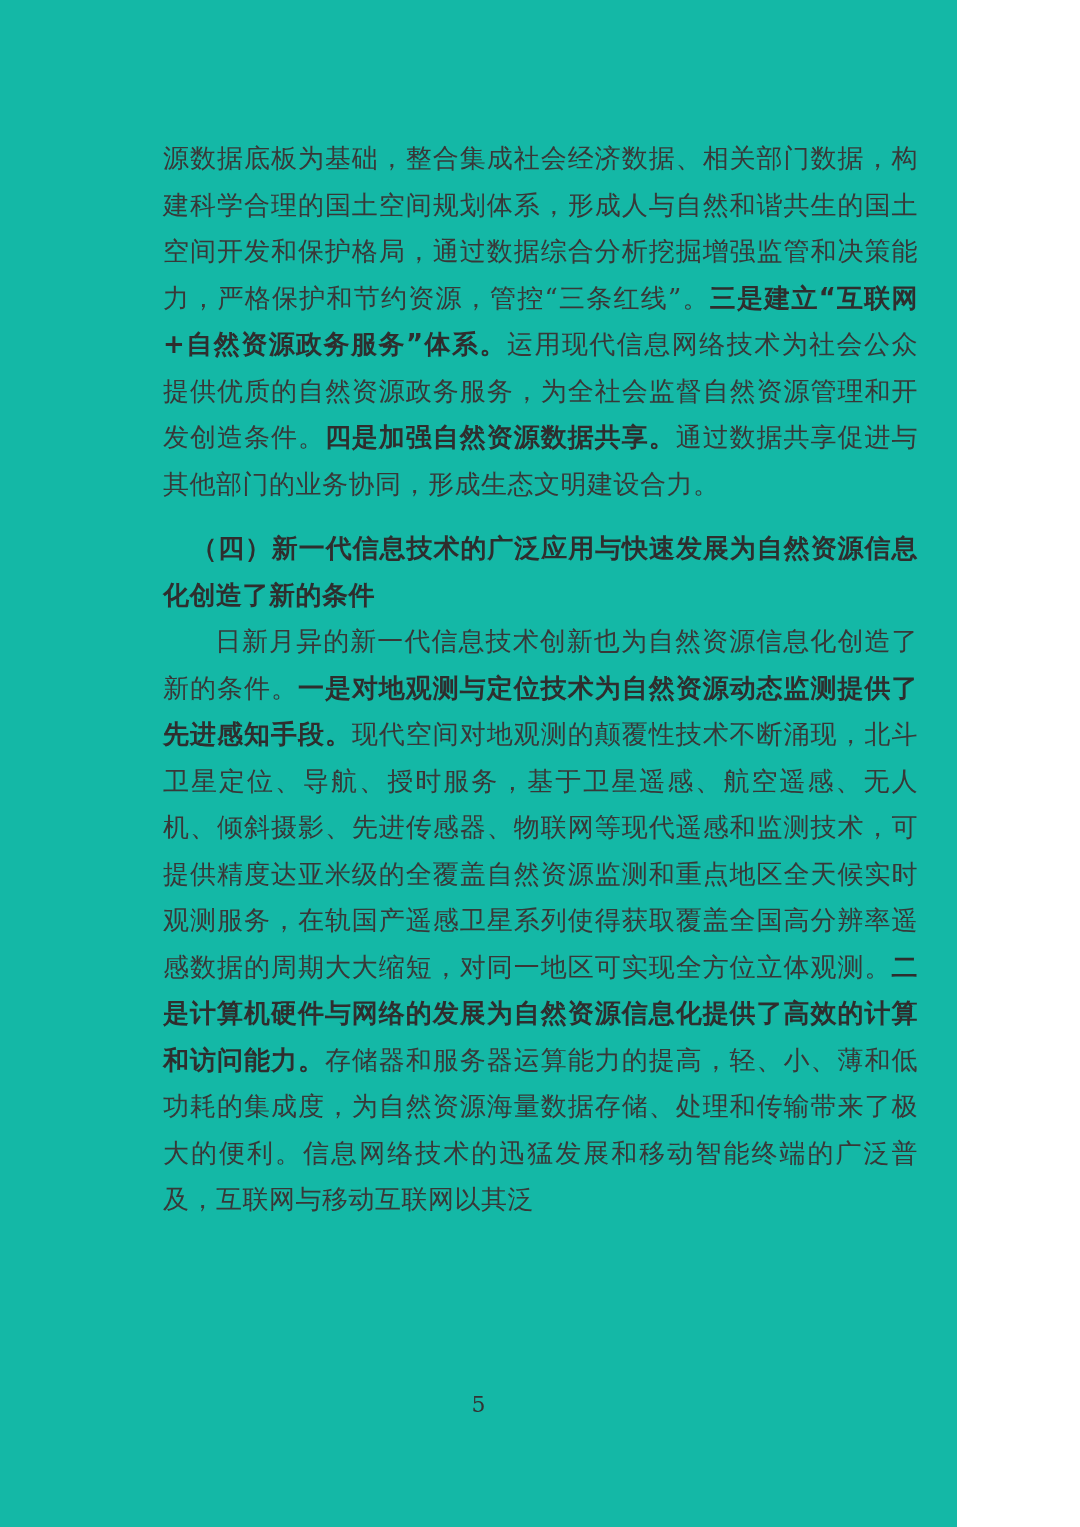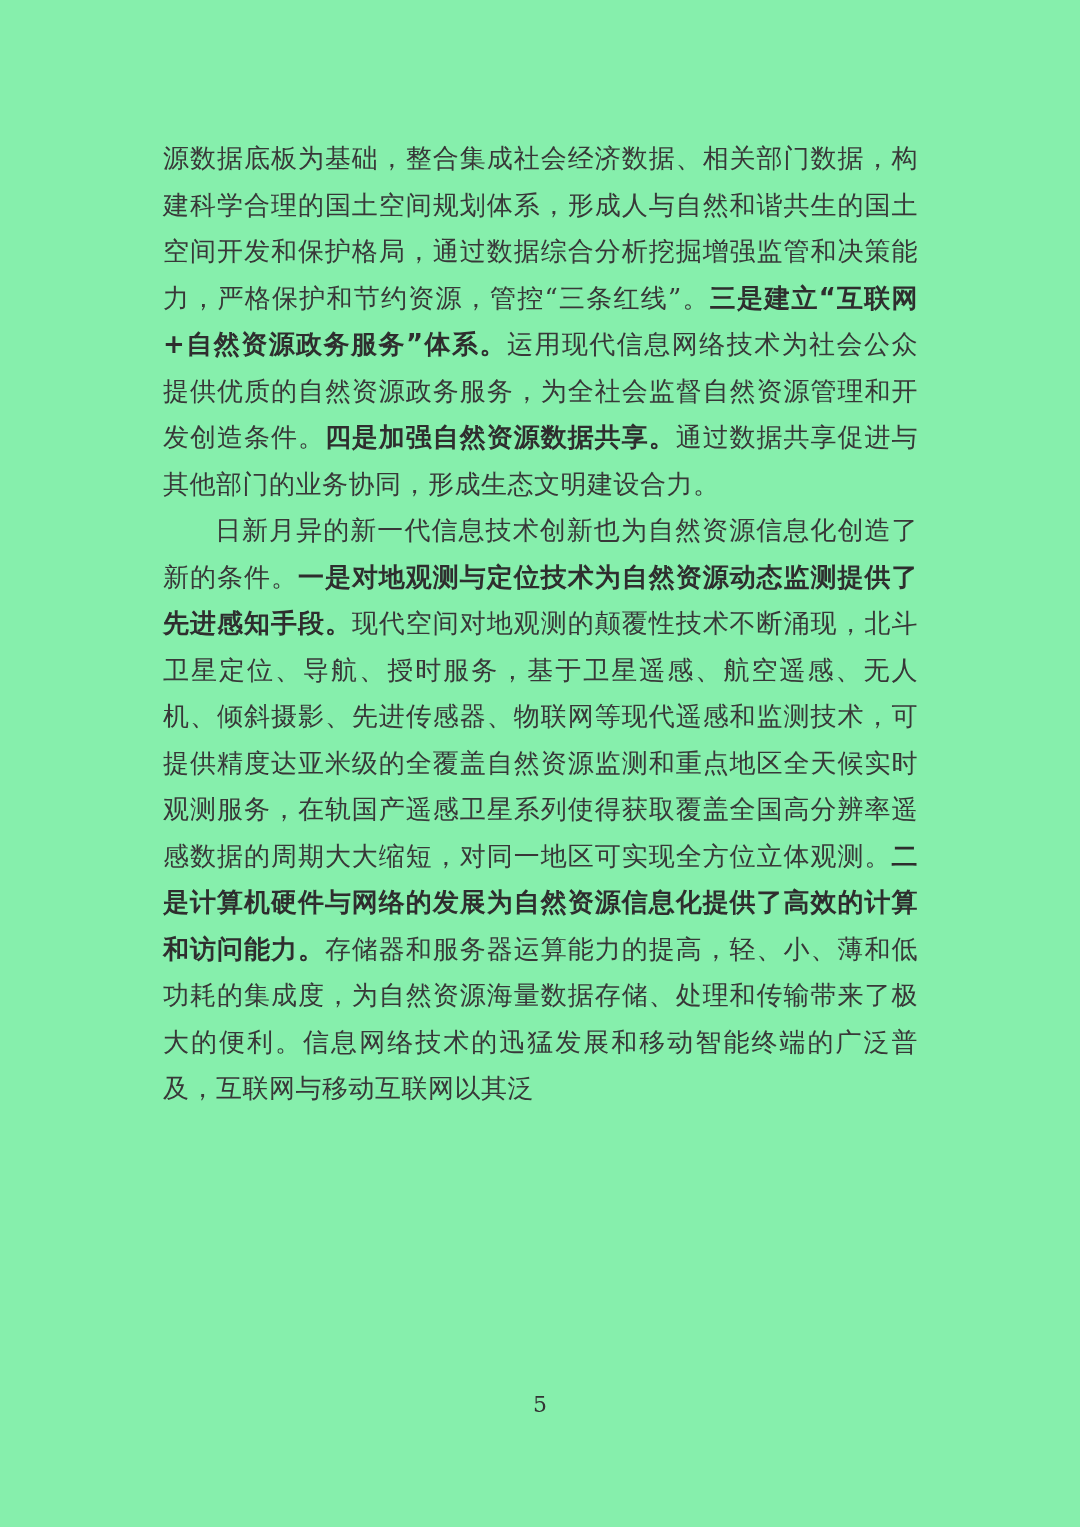--- a/index.html
+++ b/index.html
@@ -2,23 +2,23 @@
 <html><head>
 <meta charset="utf-8">
 <style>
   html, body {
     margin: 0;
     padding: 0;
     background: #ffffff;
   }
   .page {
     position: relative;
-    width: 1080px;
+    width: 957px;
     height: 1527px;
-    background: #86efac;
+    background: #14b8a6;
     overflow: hidden;
     font-family: "DejaVu Serif", "Liberation Serif", serif;
     color: #383838;
     text-decoration: underline;
   }
   .content {
     position: absolute;
     left: 163px;
     top: 135px;
     width: 755px;
@@ -57,16 +57,17 @@
     color: #333333;
     font-family: "DejaVu Serif", "Liberation Serif", serif;
   }
 </style>
 </head>
 <body>
 
 <div class="page">
   <div class="content">
     <p class="para"><span class="seg">源数据底板为基础，整合集成社会经济数据、相关部门数据，构建科学合理的国土空间规划体系，形成人与自然和谐共生的国土空间开发和保护格局，通过数据综合分析挖掘增强监管和决策能力，严格保护和节约资源，管控“三条红线”。</span><span class="seg bold">三是建立“互联网+自然资源政务服务”体系。</span><span class="seg">运用现代信息网络技术为社会公众提供优质的自然资源政务服务，为全社会监督自然资源管理和开发创造条件。</span><span class="seg bold">四是加强自然资源数据共享。</span><span class="seg">通过数据共享促进与其他部门的业务协同，形成生态文明建设合力。</span></p>
+    <p class="para heading"><span class="seg bold">（四）新一代信息技术的广泛应用与快速发展为自然资源信息化创造了新的条件</span></p>
     <p class="para indent"><span class="seg">日新月异的新一代信息技术创新也为自然资源信息化创造了新的条件。</span><span class="seg bold">一是对地观测与定位技术为自然资源动态监测提供了先进感知手段。</span><span class="seg">现代空间对地观测的颠覆性技术不断涌现，北斗卫星定位、导航、授时服务，基于卫星遥感、航空遥感、无人机、倾斜摄影、先进传感器、物联网等现代遥感和监测技术，可提供精度达亚米级的全覆盖自然资源监测和重点地区全天候实时观测服务，在轨国产遥感卫星系列使得获取覆盖全国高分辨率遥感数据的周期大大缩短，对同一地区可实现全方位立体观测。</span><span class="seg bold">二是计算机硬件与网络的发展为自然资源信息化提供了高效的计算和访问能力。</span><span class="seg">存储器和服务器运算能力的提高，轻、小、薄和低功耗的集成度，为自然资源海量数据存储、处理和传输带来了极大的便利。信息网络技术的迅猛发展和移动智能终端的广泛普及，互联网与移动互联网以其泛</span></p>
   </div>
   <div class="page-number">5</div>
 </div>
 
 </body></html>

